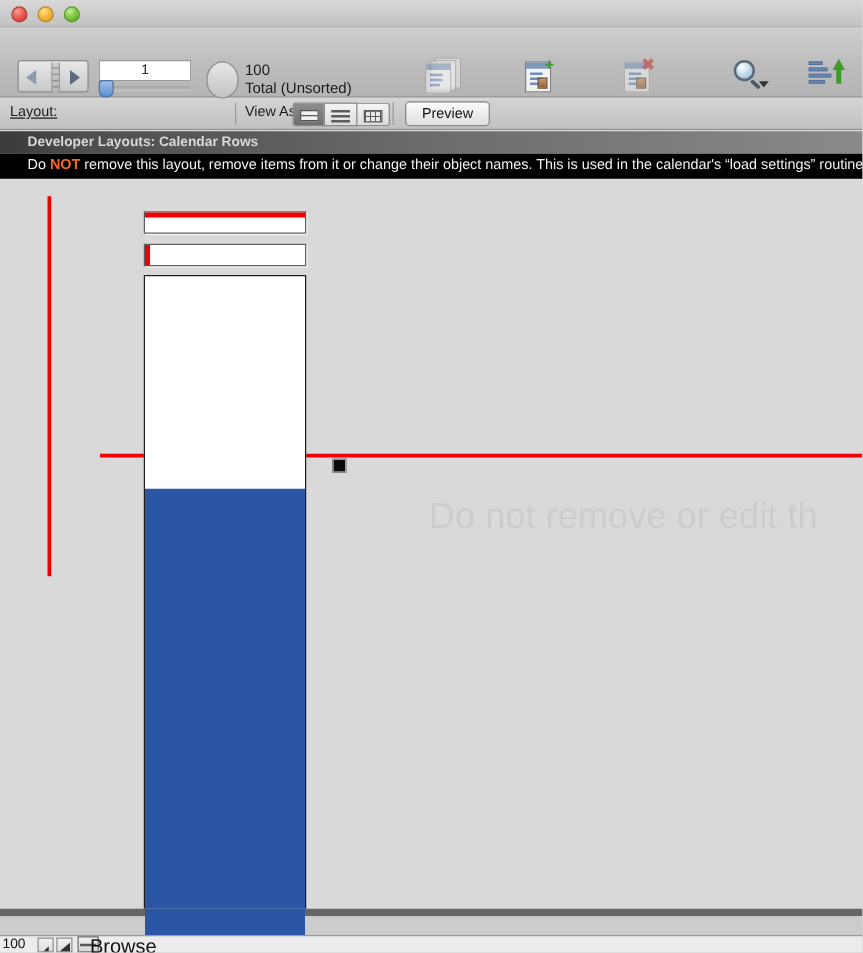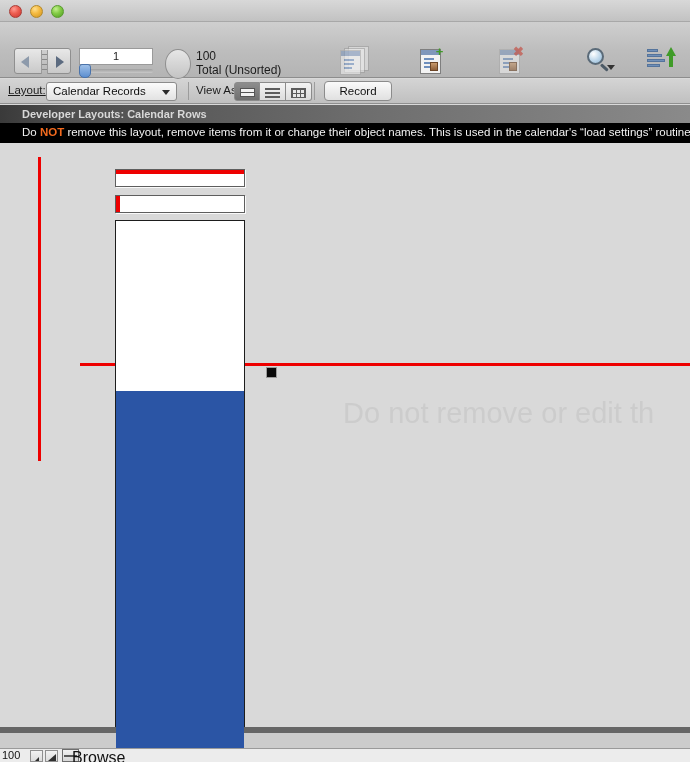--- a/index.html
+++ b/index.html
@@ -692,24 +692,20 @@
       <div class="sortarrow"></div>
       <div class="sortarrow-stem"></div>
     </div>
     <span class="cap">Sort</span>
   </div>
 </div>
 
 <div class="layoutbar">
   <div class="lb-label" style="left:8px;text-decoration:underline;">Layout:</div>
 
-  <div class="layout-select">
-    <span>Calendar Records</span>
-    <span class="caret"></span>
-  </div>
 
   <div class="sep" style="left:188px;"></div>
 
   <div class="lb-label" style="left:196px;">View As:</div>
 
   <div class="viewbtns">
     <div class="vbtn active">
         <div class="vb-form"></div>
       </div>
     <div class="vbtn">
@@ -719,21 +715,21 @@
           <i style="top:8px"></i>
         </div>
     </div>
     <div class="vbtn">
         <div class="vb-table"></div>
       </div>
   </div>
 
   <div class="sep" style="left:314px;"></div>
 
-  <div class="preview-btn">Record</div>
+  <div class="preview-btn">Preview</div>
 </div>
 
 <div class="devheader">
   <span>Developer Layouts: Calendar Rows</span>
 </div>
 <div class="devwarn">
   <div class="txt"><span>Do </span><span class="not">NOT</span><span> remove this layout, remove items from it or change their object names. This is used in the calendar's “load settings” routines.</span></div>
 </div>
 
 <div class="canvas">

